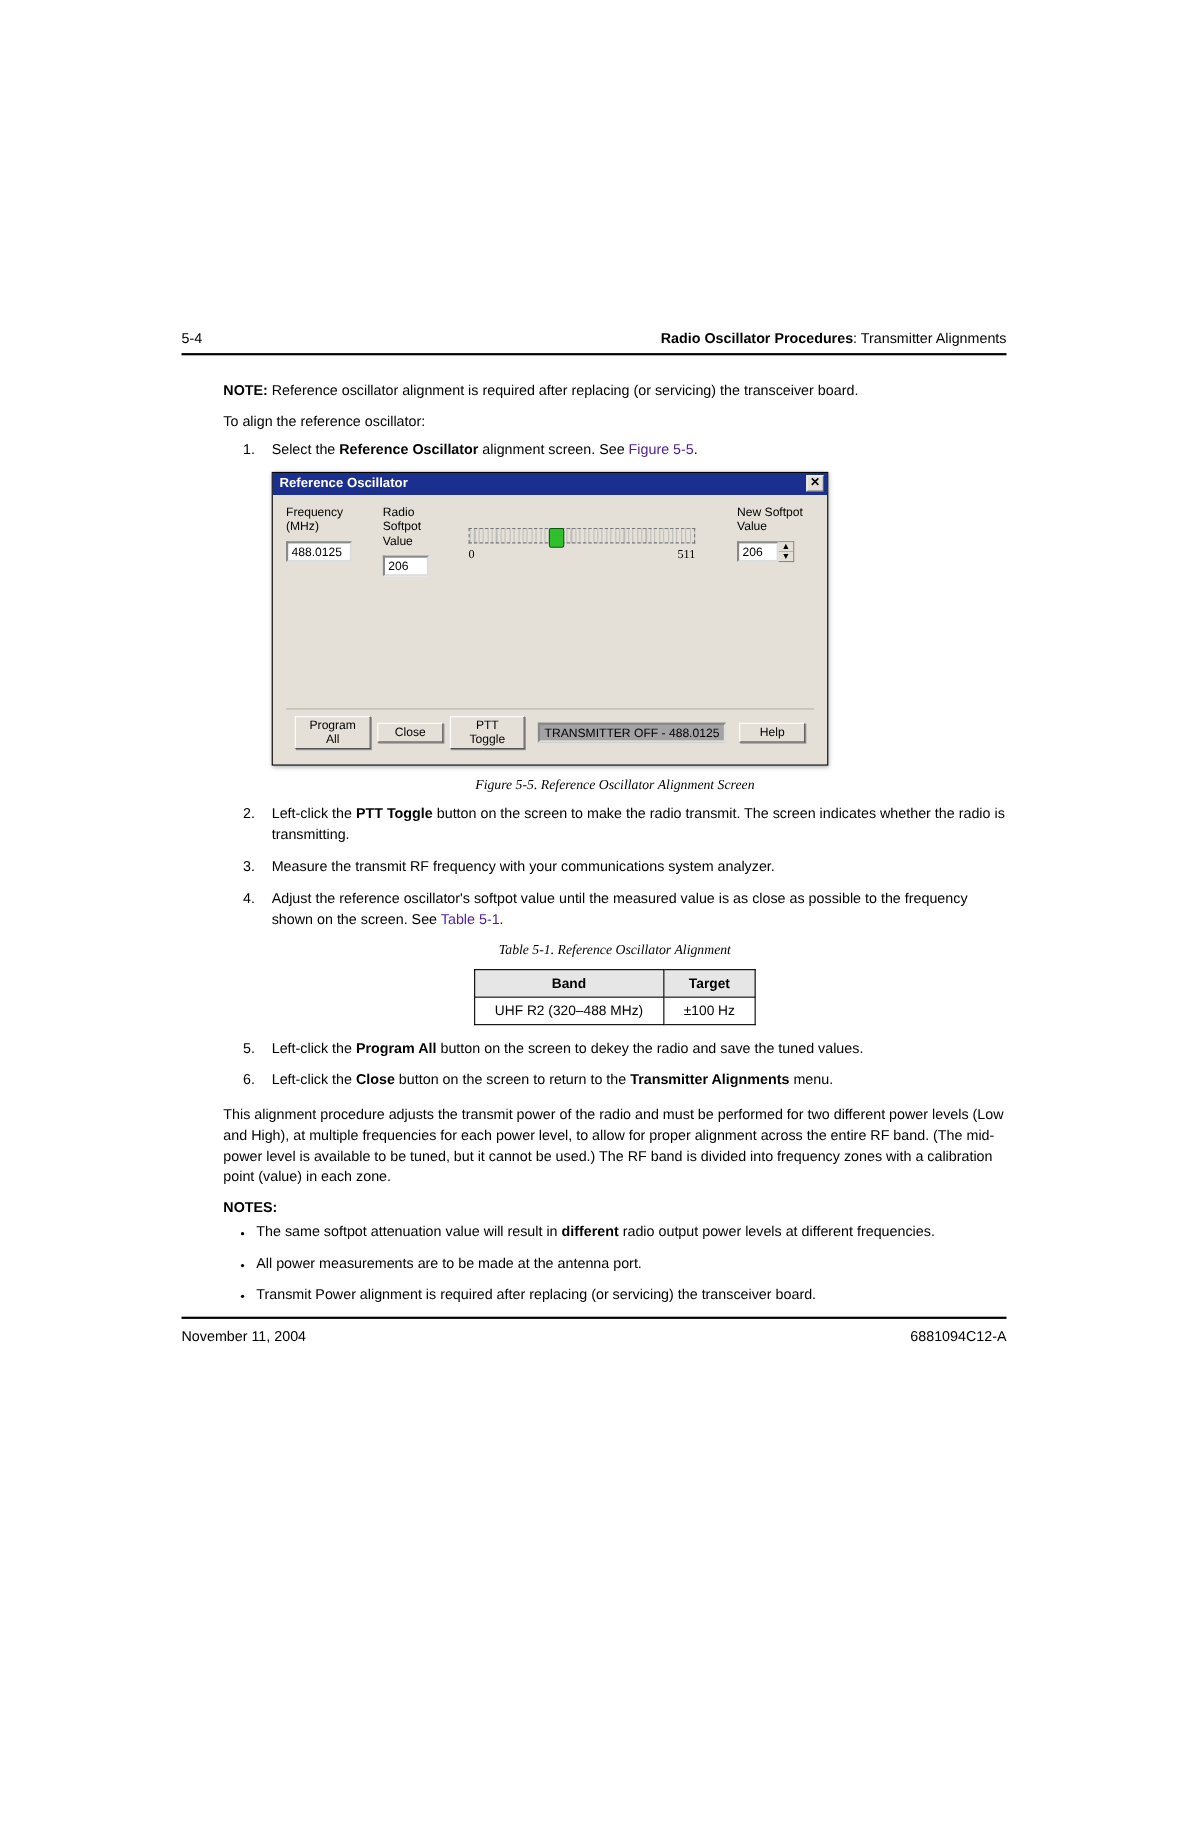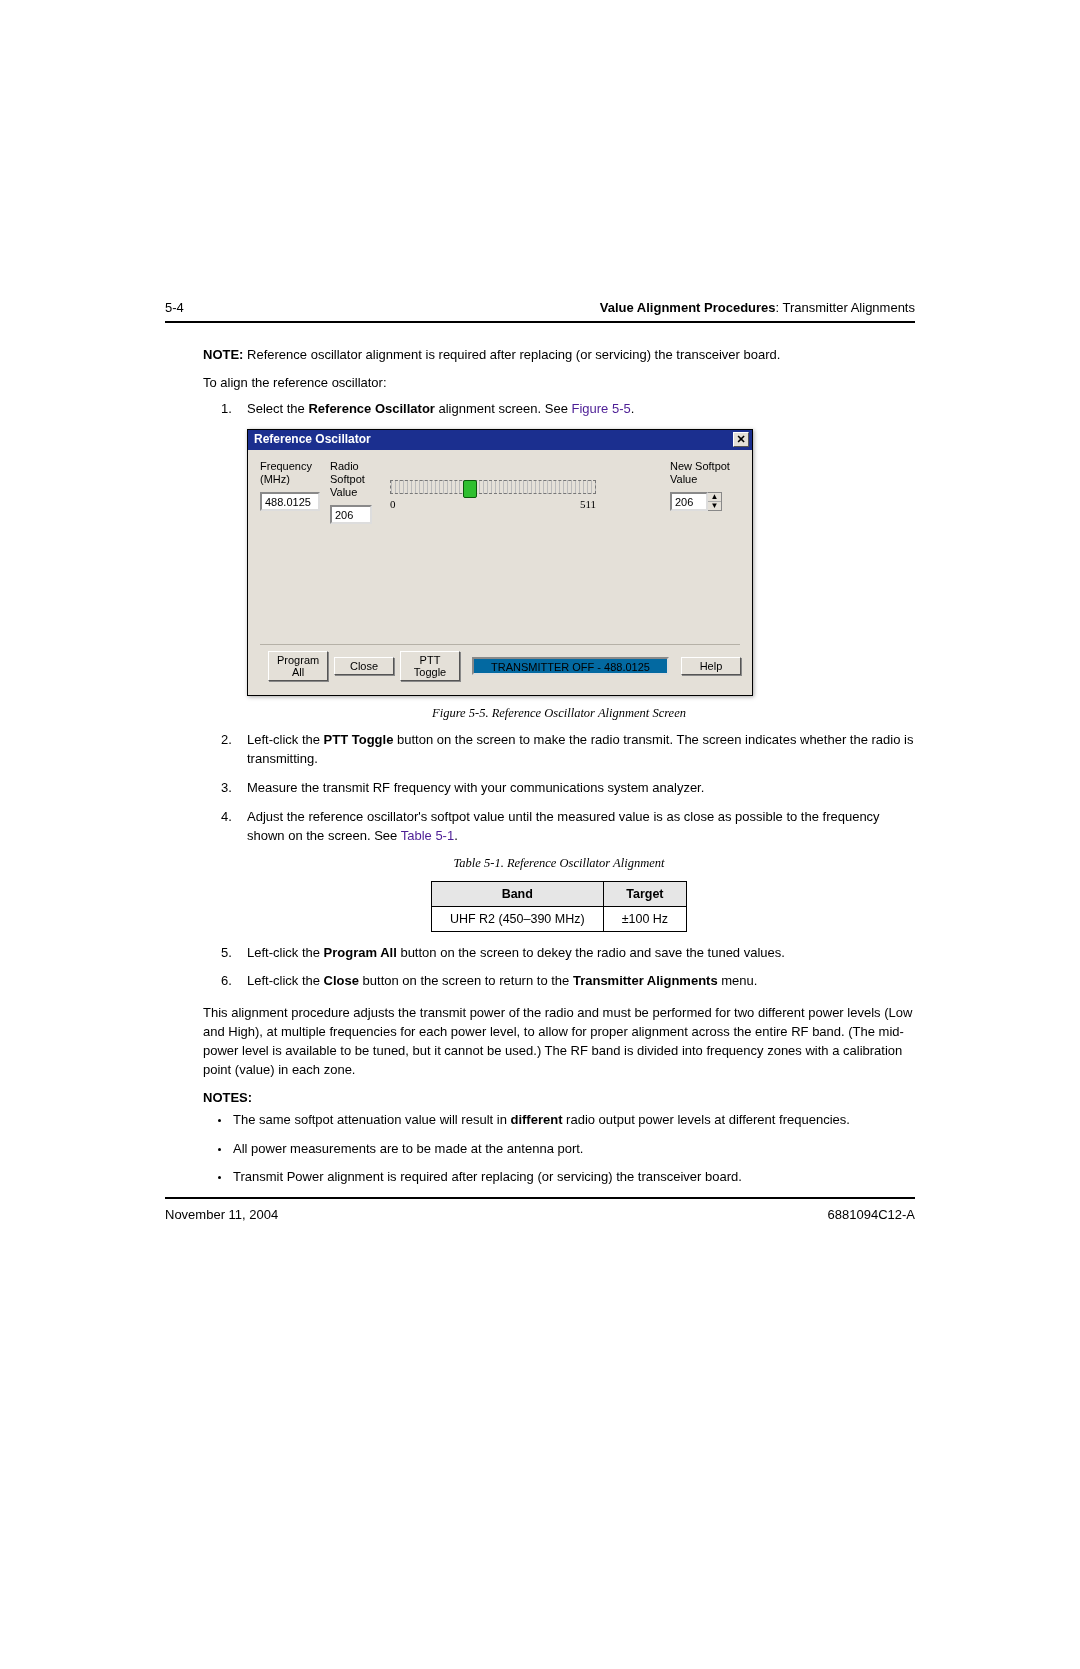--- a/index.html
+++ b/index.html
@@ -92,20 +92,21 @@
     text-align:center;
     cursor: default;
   }
   .dlg-body {
     padding: 10px 12px 8px 12px;
     position: relative;
   }
   .dlg-row {
     display: flex;
     align-items: flex-start;
+    gap: 18px;
   }
   .dlg-col { display:flex; flex-direction:column; font-size:11px; }
   .dlg-lbl { margin-bottom: 6px; line-height: 1.2; }
   .dlg-input {
     border: 2px inset #ddd;
     background:#fff;
     font: 11px Tahoma, Arial;
     padding: 1px 3px;
     height: 19px;
   }
@@ -162,23 +163,23 @@
     border-right-color:#555; border-bottom-color:#555;
     padding: 2px 8px;
     box-shadow: 1px 1px 0 #888;
     cursor: default;
     min-width: 60px;
     text-align:center;
   }
   .dlg-status {
     flex: 1;
     border: 2px inset #ddd;
-    background:#0369a1;
+    background:#a3a3a3;
     font: 11px Tahoma,Arial;
-    padding: 2px 17px;
+    padding: 2px 4px;
     height: 18px;
     margin: 0 6px;
     white-space: nowrap;
   }
   
   table.data {
     border-collapse: collapse;
     margin: 0 auto 12px auto;
     font-size: 12.5px;
   }
@@ -209,21 +210,21 @@
     font-size:13px; margin-top:6px;
   }
 </style>
 </head>
 <body>
 
 <div class="page">
 
   <div class="header-line">
     <span>5-4</span>
-    <span><span class="bold">Value Alignment Procedures</span><span>: Transmitter Alignments</span></span>
+    <span><span class="bold">Radio Oscillator Procedures</span><span>: Transmitter Alignments</span></span>
   </div>
   <hr class="top-rule">
 
   <div class="body-indent">
     <p class="note">
       <span class="bold">NOTE:</span>
       <span>Reference oscillator alignment is required after replacing (or servicing) the transceiver board.</span>
     </p>
     <p class="plain">To align the reference oscillator:</p>
 
@@ -302,21 +303,21 @@
 
     <p class="table-caption">Table 5-1.  Reference Oscillator Alignment</p>
 
     <table class="data">
       <tbody>
           <tr>
         <th>Band</th>
         <th>Target</th>
       </tr>
       <tr>
-        <td>UHF R2 (450–390 MHz)</td>
+        <td>UHF R2 (320–488 MHz)</td>
         <td>±100 Hz</td>
       </tr>
     </tbody>
       </table>
 
     <ol class="steps">
       <li>
         <span class="num">5.</span>
         <span>Left-click the </span><span class="bold">Program All</span><span> button on the screen to dekey the radio and save the tuned values.</span>
       </li>

